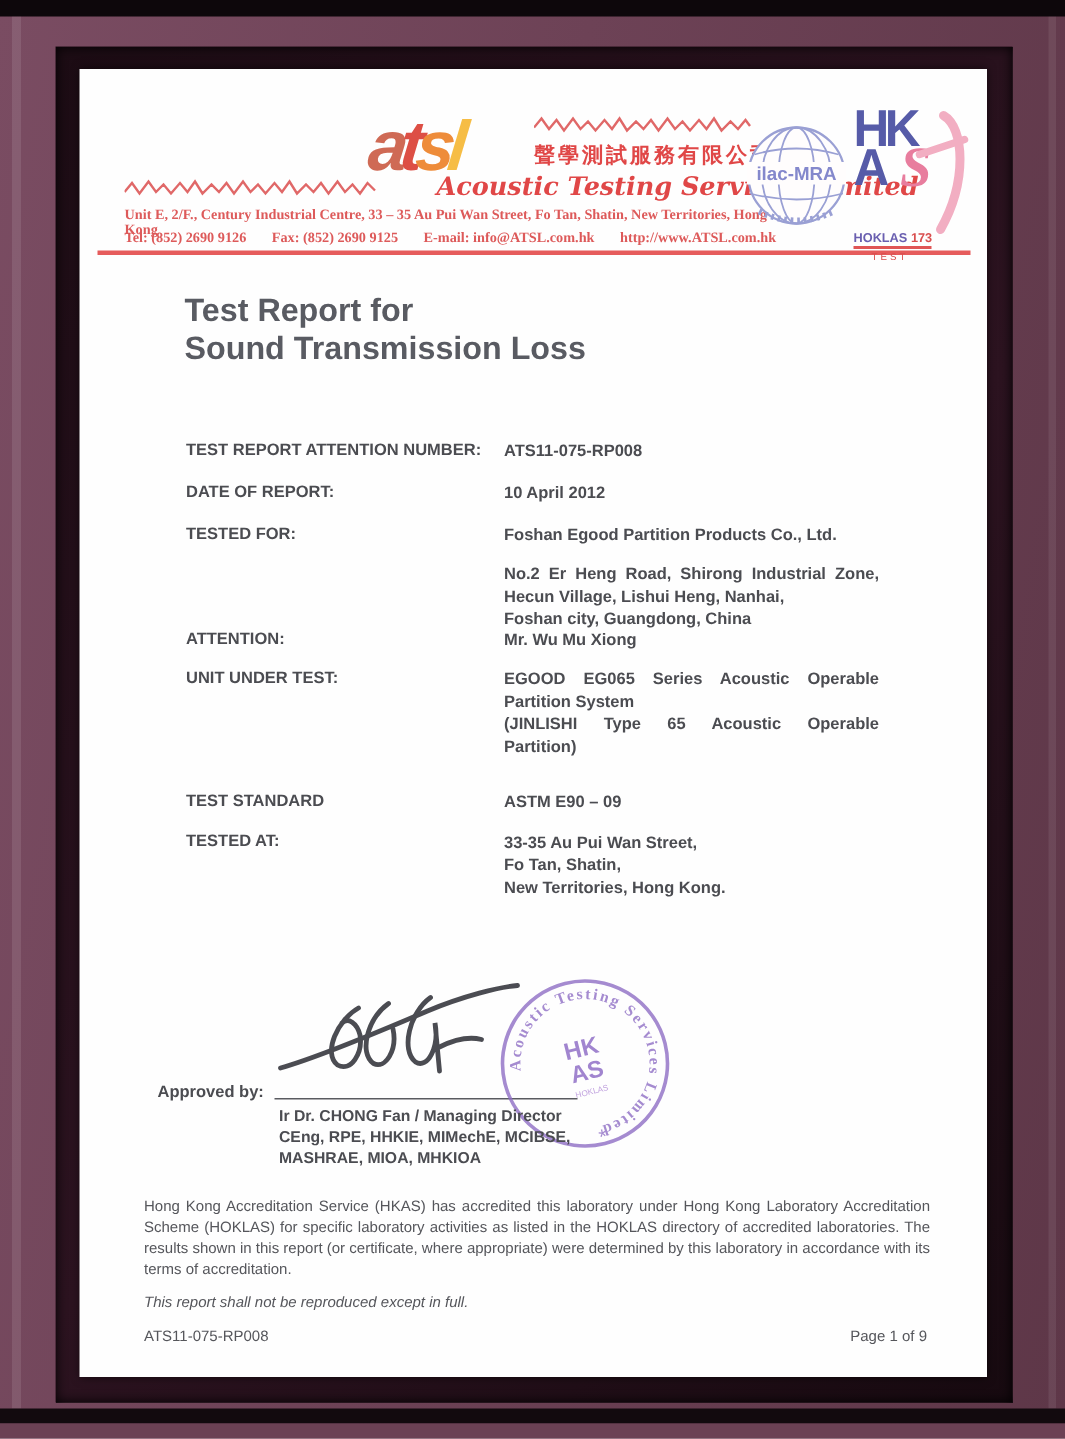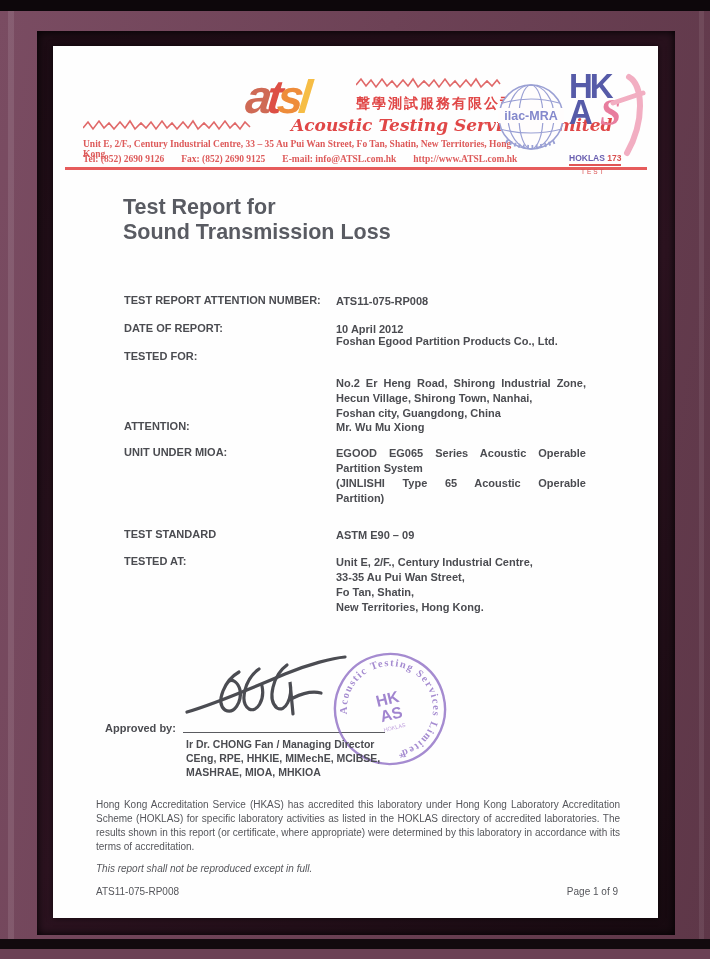--- a/index.html
+++ b/index.html
@@ -136,44 +136,43 @@
     <div>Sound Transmission Loss</div>
   </div>
 
   <div class="lbl" style="top:248px">TEST REPORT ATTENTION NUMBER:</div>
   <div class="val" style="top:248px">ATS11-075-RP008</div>
 
   <div class="lbl" style="top:276px">DATE OF REPORT:</div>
   <div class="val" style="top:276px">10 April 2012</div>
 
   <div class="lbl" style="top:304px">TESTED FOR:</div>
-  <div class="val" style="top:288px">Foshan Egood Partition Products Co., Ltd.</div>
+  <div class="val" style="top:304px">Foshan Egood Partition Products Co., Ltd.</div>
   <div class="val" style="top:330px">
     <div class="just">No.2 Er Heng Road, Shirong Industrial Zone,</div>
-    <div>Hecun Village, Shirong Town, Nanhai,</div>
+    <div>Hecun Village, Lishui Heng, Nanhai,</div>
     <div>Foshan city, Guangdong, China</div>
   </div>
 
   <div class="lbl" style="top:374px">ATTENTION:</div>
   <div class="val" style="top:374px">Mr. Wu Mu Xiong</div>
 
-  <div class="lbl" style="top:400px">UNIT UNDER MIOA:</div>
+  <div class="lbl" style="top:400px">UNIT UNDER TEST:</div>
   <div class="val" style="top:400px">
     <div class="just">EGOOD EG065 Series Acoustic Operable</div>
     <div>Partition System</div>
     <div class="just">(JINLISHI Type 65 Acoustic Operable</div>
     <div>Partition)</div>
   </div>
 
   <div class="lbl" style="top:482px">TEST STANDARD</div>
   <div class="val" style="top:482px">ASTM E90 – 09</div>
 
   <div class="lbl" style="top:509px">TESTED AT:</div>
   <div class="val" style="top:509px">
-    <div>Unit E, 2/F., Century Industrial Centre,</div>
     <div>33-35 Au Pui Wan Street,</div>
     <div>Fo Tan, Shatin,</div>
     <div>New Territories, Hong Kong.</div>
   </div>
 
   <div class="approved-lbl">Approved by:</div>
 
   <svg class="sig" width="170" height="78">
     <g fill="none" stroke="#3c3d44" stroke-width="3.2" stroke-linecap="round" opacity="0.92">
       <path d="M6,60 C34,52 76,34 104,22 C128,12 152,6 164,5"></path>

